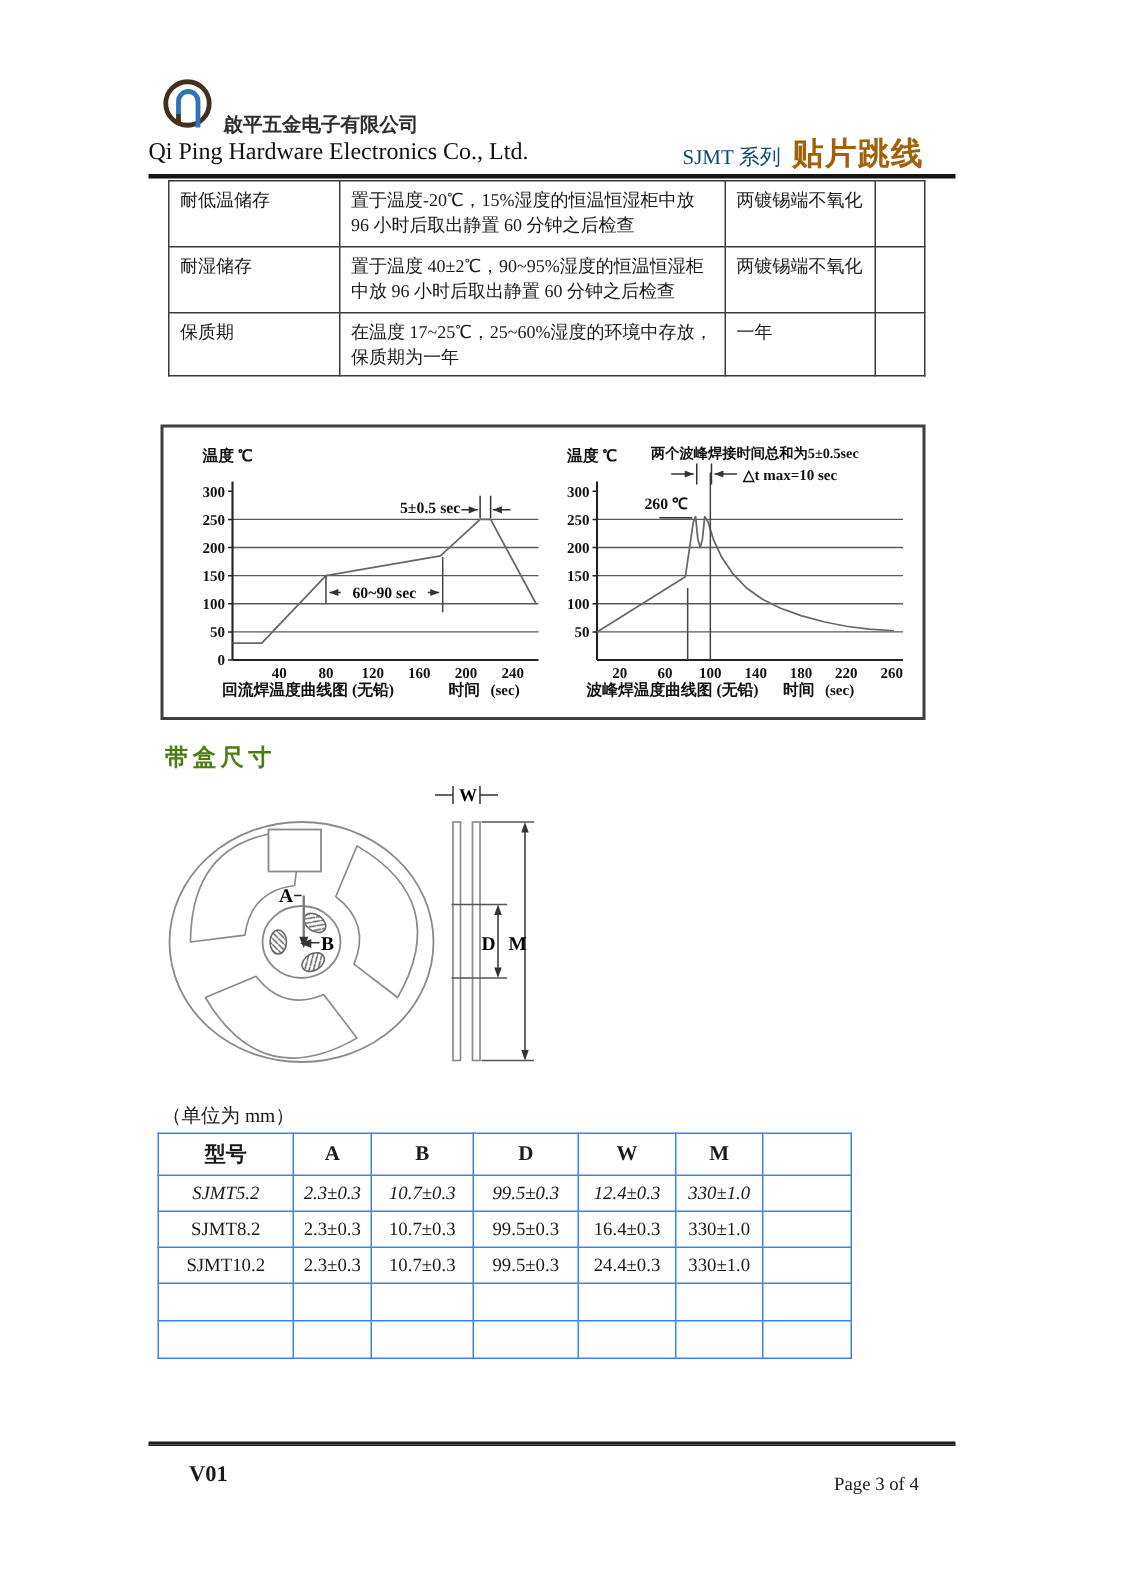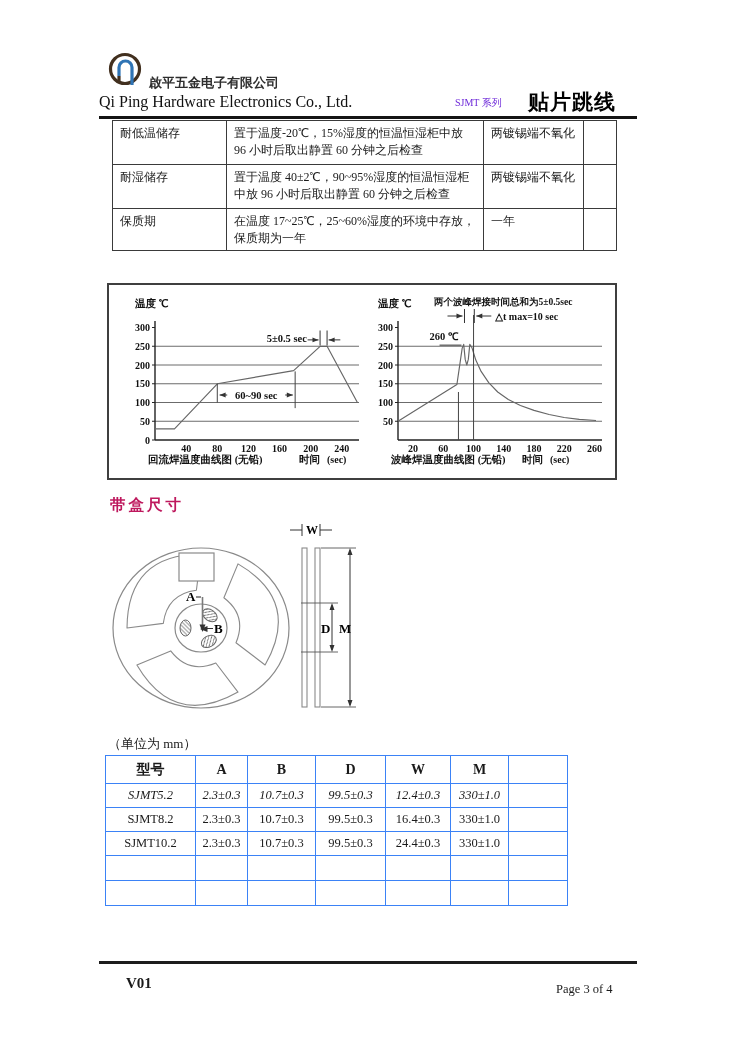--- a/index.html
+++ b/index.html
@@ -3,37 +3,37 @@
 <meta charset="utf-8">
 <style>
   html,body{margin:0;padding:0;}
   body{width:750px;height:1060px;background:#ffffff;position:relative;
        font-family:"Liberation Serif", serif;color:#1a1a1a;overflow:hidden;}
   .abs{position:absolute;}
   
   .company-cn{left:149px;top:74px;font-family:"Liberation Sans",sans-serif;
               font-weight:bold;font-size:13px;color:#2e2e2e;}
   .company-en{left:99px;top:93px;font-size:16px;color:#111;}
-  .series{left:455px;top:96px;font-size:10px;color:#6d28d9;}
+  .series{left:455px;top:96px;font-size:14px;color:#0c4a6e;}
   .product{left:528px;top:88px;font-family:"Liberation Sans",sans-serif;
-           font-weight:bold;font-size:21px;letter-spacing:1px;color:#000000;text-align:center;}
+           font-weight:bold;font-size:21px;letter-spacing:1px;color:#a16207;text-align:center;}
   .header-rule{left:99px;top:116px;width:538px;height:3px;background:#141414;}
   
   table{border-collapse:collapse;table-layout:fixed;}
   #storage-table{left:112px;top:120px;padding-left:40px;}
   #storage-table td{border:1px solid #3a3a3a;font-size:12px;line-height:16.5px;
                     padding:4px 7px;vertical-align:top;}
   
   .chart-box{left:107px;top:283px;width:506px;height:193px;border:2px solid #3f3f3f;}
   .chart-svg{position:absolute;top:8px;}
   #reflow-chart{left:12px;}
   #wave-chart{left:255px;}
   
   .section-title{left:110px;top:495px;font-family:"Liberation Sans",sans-serif;
-                 font-weight:bold;font-size:15.5px;letter-spacing:3px;color:#be185d;}
+                 font-weight:bold;font-size:15.5px;letter-spacing:3px;color:#4d7c0f;}
   #reel-svg{left:100px;top:520px;}
   .unit-note{left:108px;top:735px;font-size:13px;}
   
   #dim-table{left:105px;top:755px;}
   #dim-table td,#dim-table th{border:1px solid #3b82f6;text-align:center;
                               vertical-align:middle;}
   #dim-table th{font-size:14px;font-weight:bold;}
   #dim-table td{font-size:12.5px;}
   
   .footer-rule{left:99px;top:961px;width:538px;height:3px;

